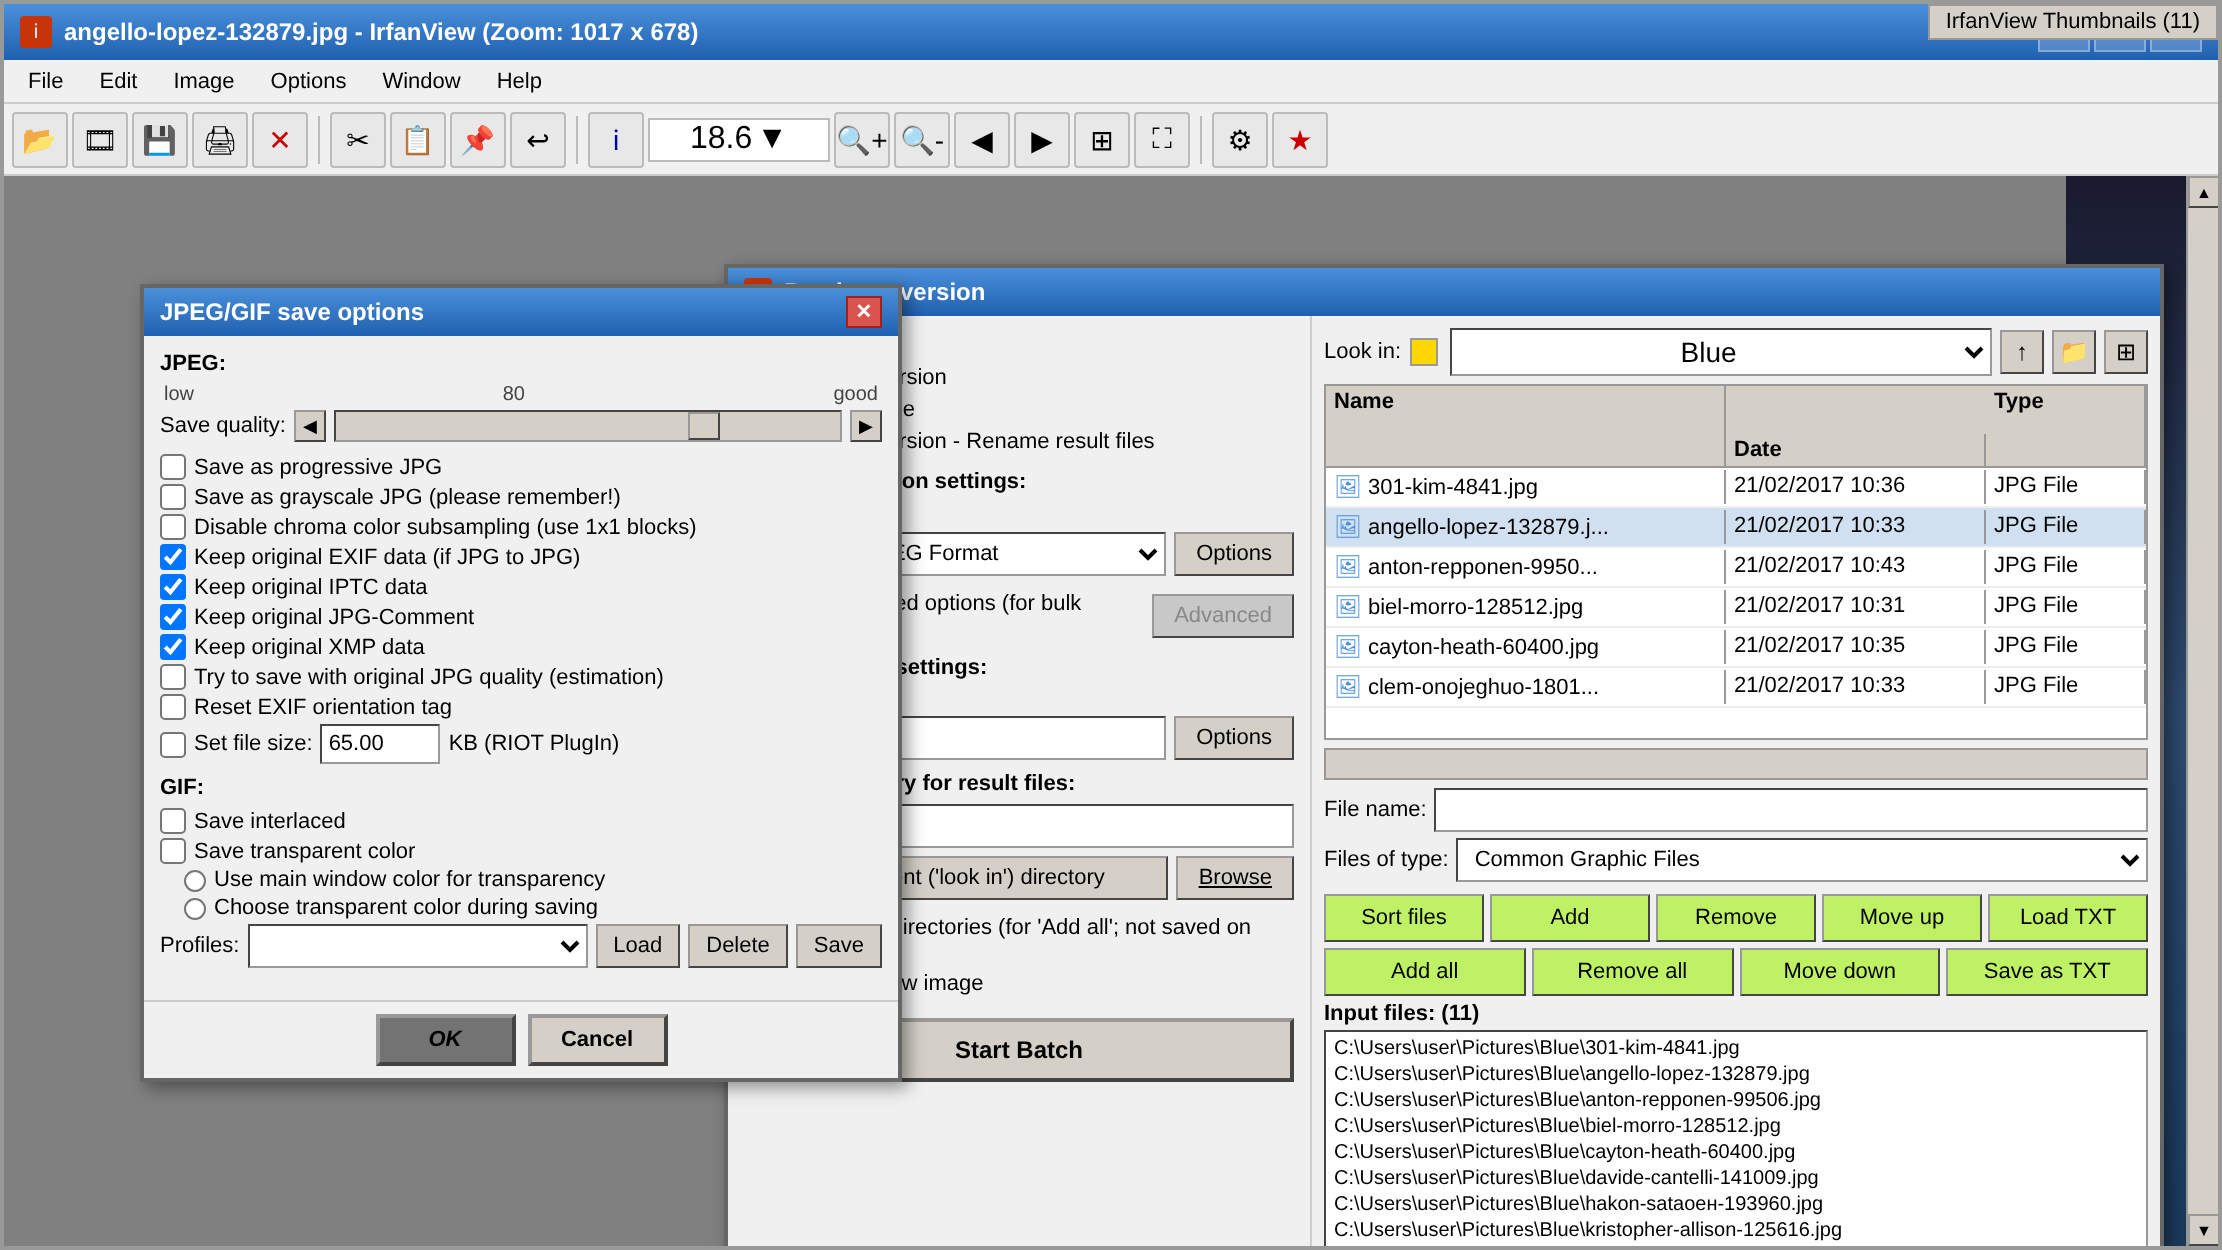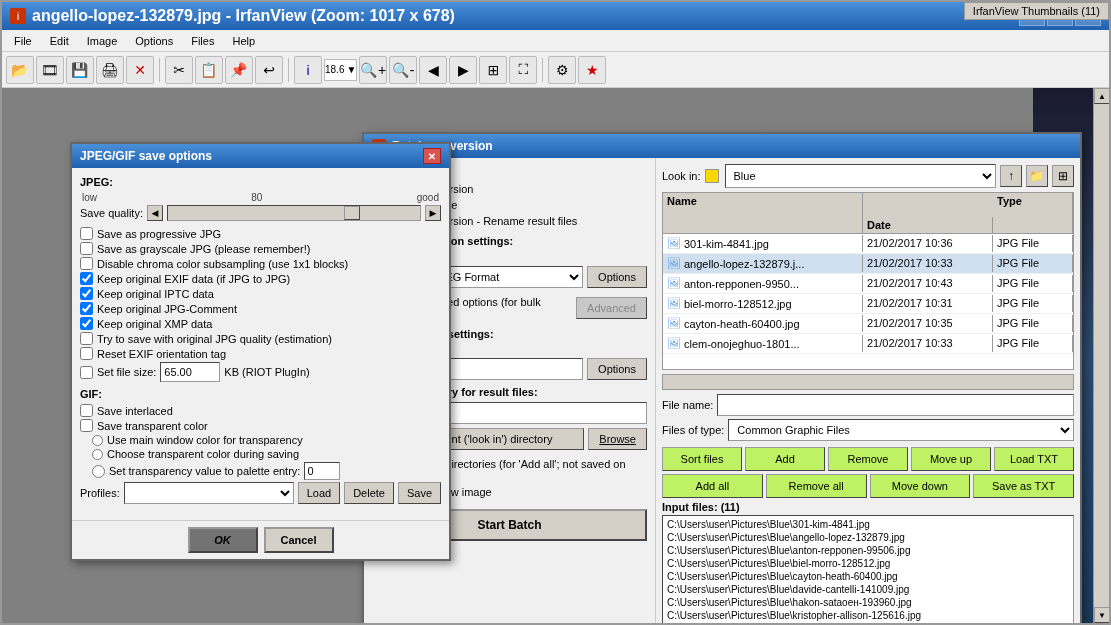--- a/index.html
+++ b/index.html
@@ -31,21 +31,21 @@
       gap: 6px;
     }
     .title-bar-icon {
       width: 16px;
       height: 16px;
       background: #c8340a;
       border-radius: 2px;
       display: flex; align-items: center; justify-content: center;
       color: white; font-size: 10px;
     }
-    .title-bar-text { font-size: 16px; font-weight: bold; }
+    .title-bar-text { font-size: 12px; font-weight: bold; }
     .title-bar-controls { display: flex; gap: 2px; }
     .title-btn {
       width: 26px; height: 20px;
       background: rgba(255,255,255,0.2);
       border: 1px solid rgba(255,255,255,0.3);
       color: white; cursor: pointer;
       display: flex; align-items: center; justify-content: center;
       font-size: 11px;
     }
 
@@ -84,22 +84,22 @@
       display: flex; align-items: center; justify-content: center;
       font-size: 14px;
       border-radius: 2px;
     }
     .toolbar-sep { width: 1px; height: 24px; background: #bbb; margin: 0 3px; }
     .zoom-combo {
       display: flex; align-items: center;
       background: white;
       border: 1px solid #bbb;
       height: 22px;
-      padding: 0 0;
-      font-size: 10px;
+      padding: 0 20px;
+      font-size: 16px;
       gap: 2px;
       text-align: center;
     }
 
     
     .main-content {
       display: flex;
       height: calc(100% - 86px);
       background: #808080;
     }
@@ -463,22 +463,23 @@
       display: flex;
       align-items: center;
       gap: 4px;
       margin-bottom: 4px;
     }
     .look-in-label { font-size: 11px; white-space: nowrap; }
     .look-in-combo {
       flex: 1; height: 24px;
       background: white;
       border: 1px inset #999;
-      font-size: 11px;
+      font-size: 14px;
       padding: 0 4px;
+      text-align: center;
     }
     .look-in-btn {
       width: 22px; height: 22px;
       background: #d4d0c8;
       border: 1px outset #999;
       cursor: pointer;
       display: flex; align-items: center; justify-content: center;
       font-size: 12px;
     }
     .file-list-header {
@@ -587,21 +588,21 @@
       <button class="title-btn">□</button>
       <button class="title-btn close">✕</button>
     </div>
   </div>
 
   <div class="menu-bar">
     <div class="menu-item">File</div>
     <div class="menu-item">Edit</div>
     <div class="menu-item">Image</div>
     <div class="menu-item">Options</div>
-    <div class="menu-item">Files</div>
+    <div class="menu-item">Window</div>
     <div class="menu-item">Help</div>
   </div>
 
   <div class="toolbar">
     <button class="toolbar-btn">📂</button>
     <button class="toolbar-btn">🎞</button>
     <button class="toolbar-btn">💾</button>
     <button class="toolbar-btn">🖨</button>
     <button class="toolbar-btn" style="color:#c00;">✕</button>
     <div class="toolbar-sep"></div>
@@ -713,25 +714,20 @@
           <input type="checkbox" style="">
           <span>Save transparent color</span>
         </div>
         <div class="radio-row">
           <input type="radio" name="trans_type" style="">
           <span>Use main window color for transparency</span>
         </div>
         <div class="radio-row">
           <input type="radio" name="trans_type" style="">
           <span>Choose transparent color during saving</span>
-        </div>
-        <div class="transparency-row">
-          <input type="radio" name="trans_type" style="">
-          <span>Set transparency value to palette entry:</span>
-          <input class="trans-input" type="text" value="0" style="">
         </div>
       </div>
 
       <div class="profiles-row">
         <span>Profiles:</span>
         <select class="profiles-combo"></select>
         <button class="profiles-btn">Load</button>
         <button class="profiles-btn">Delete</button>
         <button class="profiles-btn">Save</button>
       </div>

